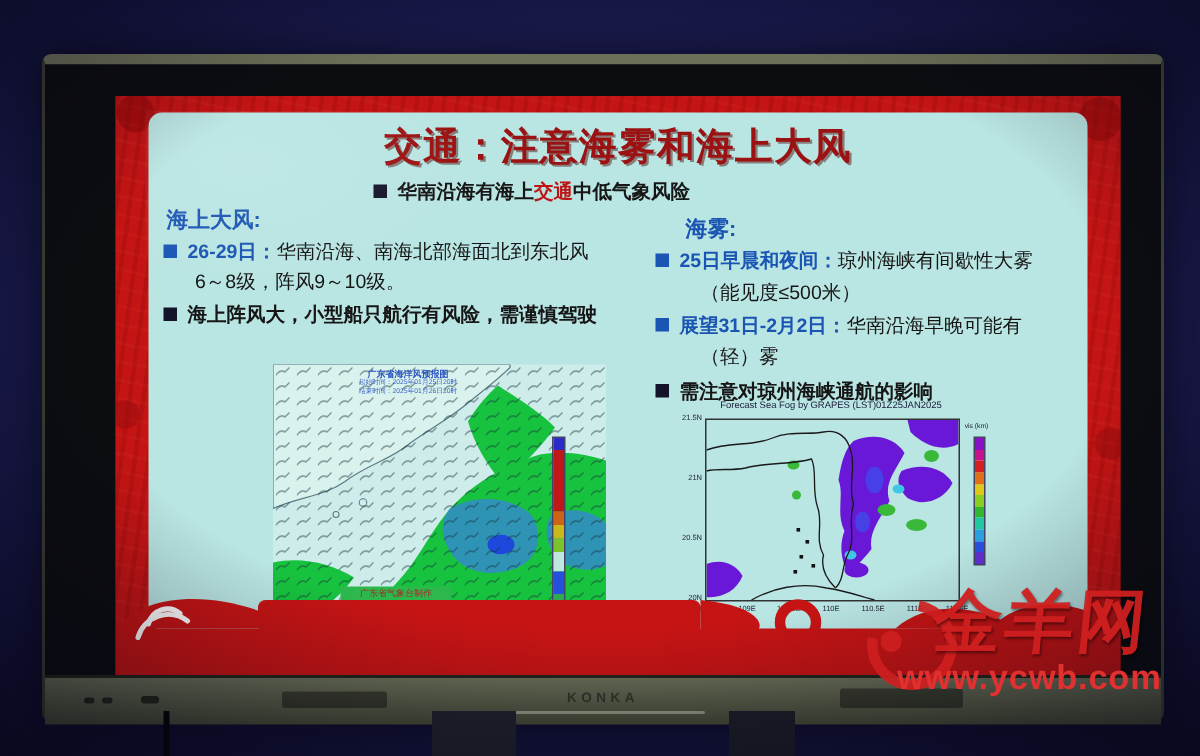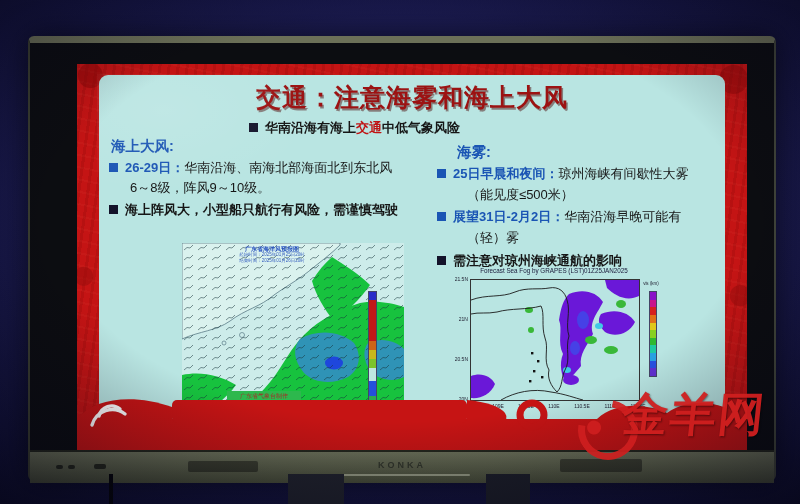--- a/index.html
+++ b/index.html
@@ -236,14 +236,15 @@
   </div>
 
   <div class="cable"></div>
   <div class="leg" style="left:288px;width:56px;height:30px;"></div>
   <div class="leg" style="left:486px;width:44px;height:30px;background:#1c1e28;"></div>
 
   <div class="vignette"></div>
   <div class="wm">
     <div class="wm-swirl"></div>
     <div class="wm-name">金羊网</div>
+    <div class="wm-url">www.ycwb.com</div>
   </div>
 </div>
 
 </body></html>

